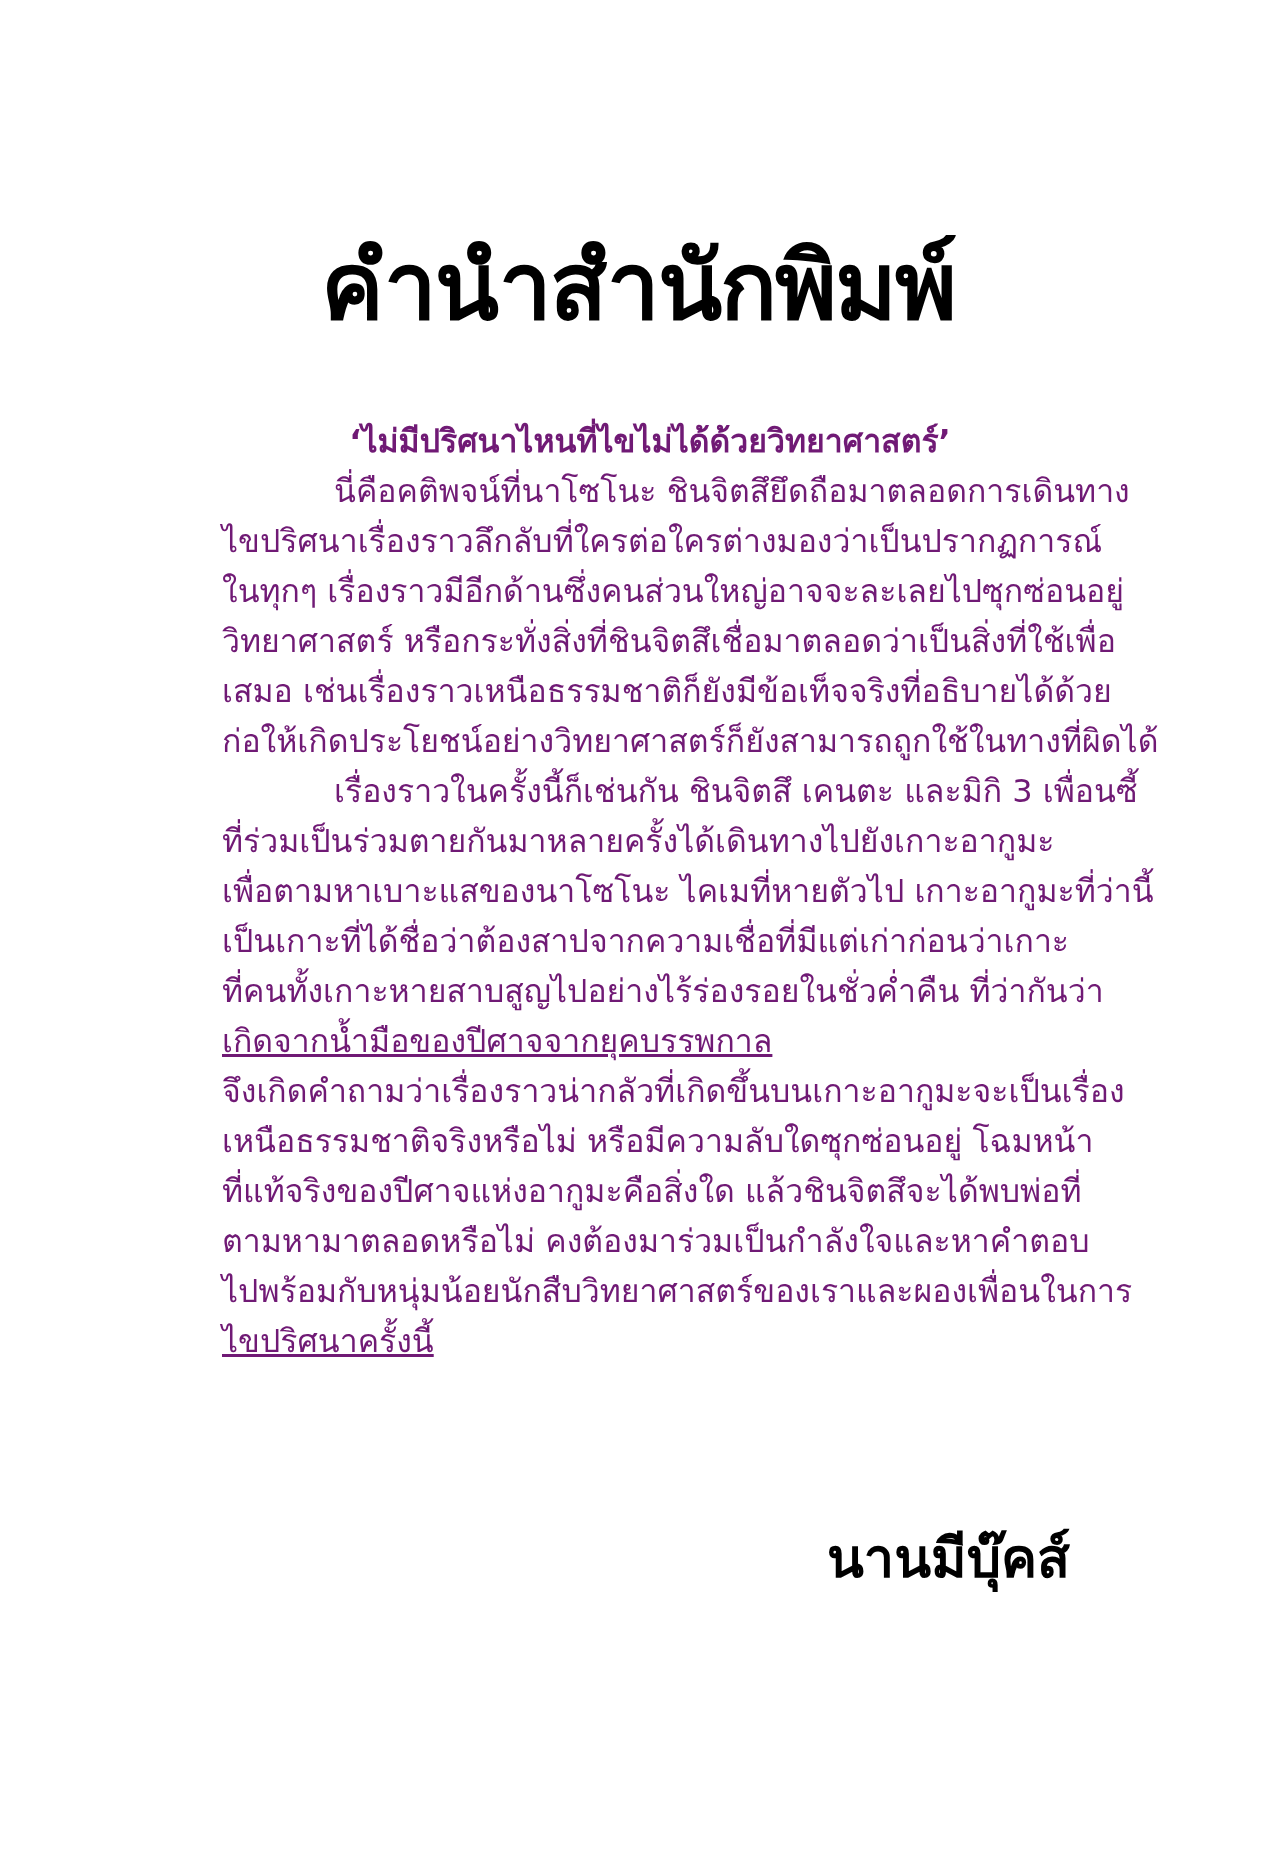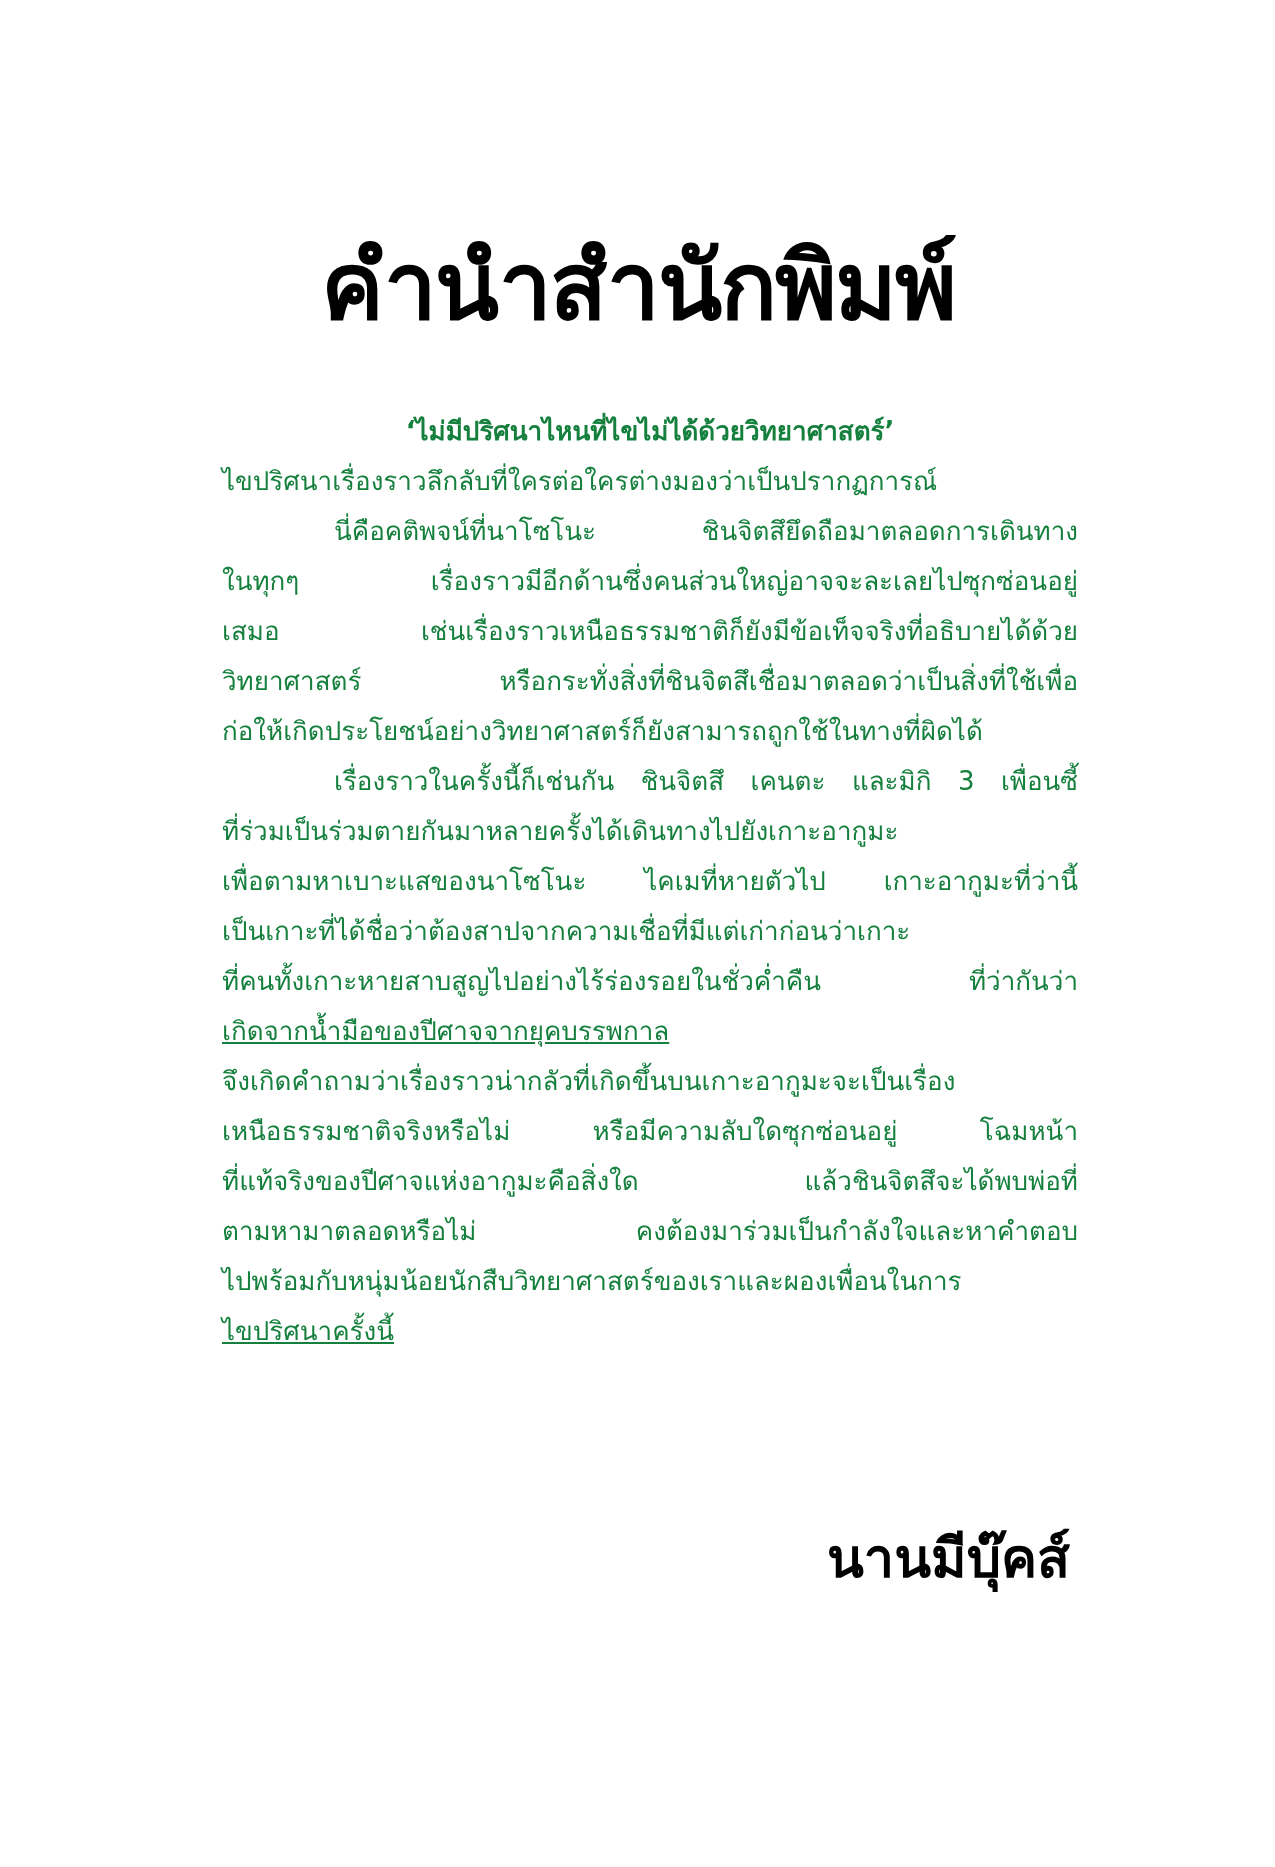--- a/index.html
+++ b/index.html
@@ -25,26 +25,26 @@
     margin: 0;
     text-align: center;
     font-size: 94px;
     font-weight: 900;
     letter-spacing: -2px;
     line-height: 1.25;
     color: #000000;
   }
   .body-block {
     position: absolute;
-    top: 406px;
+    top: 416px;
     left: 222px;
     width: 856px;
-    font-size: 26px;
+    font-size: 32px;
     line-height: 50px;
-    color: #15803d;
+    color: #701a75;
   }
   .line {
     height: 50px;
     white-space: nowrap;
     text-align: justify;
     text-align-last: justify;
     text-justify: inter-word;
   }
   .line.quote {
     font-weight: bold;
@@ -77,25 +77,25 @@
 <body>
 
 <div class="page">
 
   <h1 class="title">คำนำสำนักพิมพ์</h1>
 
   <div class="body-block">
 
     <div class="line quote">‘ไม่มีปริศนาไหนที่ไขไม่ได้ด้วยวิทยาศาสตร์’</div>
 
+    <div class="line indent">นี่คือคติพจน์ที่นาโซโนะ ชินจิตสึยึดถือมาตลอดการเดินทาง</div>
     <div class="line">ไขปริศนาเรื่องราวลึกลับที่ใครต่อใครต่างมองว่าเป็นปรากฏการณ์</div>
-    <div class="line indent">นี่คือคติพจน์ที่นาโซโนะ ชินจิตสึยึดถือมาตลอดการเดินทาง</div>
     <div class="line">ในทุกๆ เรื่องราวมีอีกด้านซึ่งคนส่วนใหญ่อาจจะละเลยไปซุกซ่อนอยู่</div>
+    <div class="line">วิทยาศาสตร์ หรือกระทั่งสิ่งที่ชินจิตสึเชื่อมาตลอดว่าเป็นสิ่งที่ใช้เพื่อ</div>
     <div class="line">เสมอ  เช่นเรื่องราวเหนือธรรมชาติก็ยังมีข้อเท็จจริงที่อธิบายได้ด้วย</div>
-    <div class="line">วิทยาศาสตร์ หรือกระทั่งสิ่งที่ชินจิตสึเชื่อมาตลอดว่าเป็นสิ่งที่ใช้เพื่อ</div>
     <div class="line">ก่อให้เกิดประโยชน์อย่างวิทยาศาสตร์ก็ยังสามารถถูกใช้ในทางที่ผิดได้</div>
 
     <div class="line indent">เรื่องราวในครั้งนี้ก็เช่นกัน ชินจิตสึ เคนตะ และมิกิ 3 เพื่อนซี้</div>
     <div class="line">ที่ร่วมเป็นร่วมตายกันมาหลายครั้งได้เดินทางไปยังเกาะอากูมะ</div>
     <div class="line">เพื่อตามหาเบาะแสของนาโซโนะ ไคเมที่หายตัวไป  เกาะอากูมะที่ว่านี้</div>
     <div class="line">เป็นเกาะที่ได้ชื่อว่าต้องสาปจากความเชื่อที่มีแต่เก่าก่อนว่าเกาะ</div>
     <div class="line">ที่คนทั้งเกาะหายสาบสูญไปอย่างไร้ร่องรอยในชั่วค่ำคืน ที่ว่ากันว่า</div>
     <div class="line para-end">เกิดจากน้ำมือของปีศาจจากยุคบรรพกาล</div>
 
     <div class="line">จึงเกิดคำถามว่าเรื่องราวน่ากลัวที่เกิดขึ้นบนเกาะอากูมะจะเป็นเรื่อง</div>

